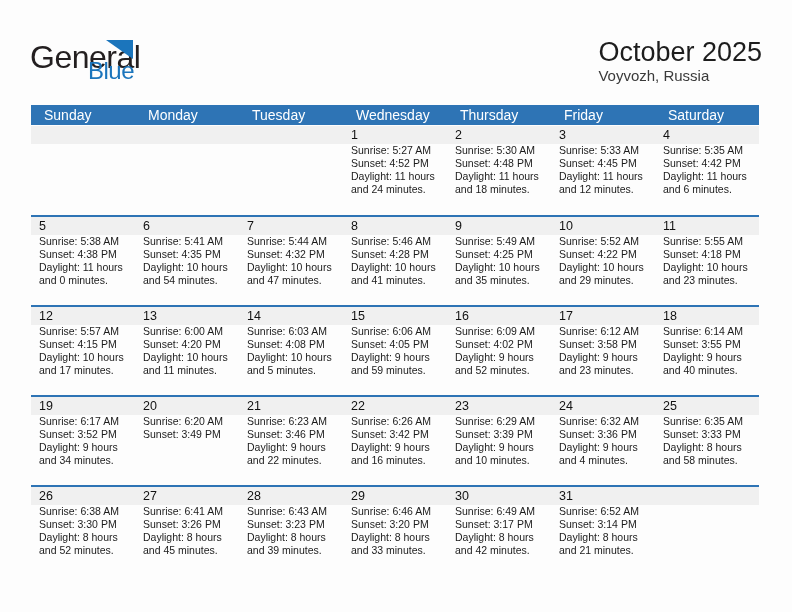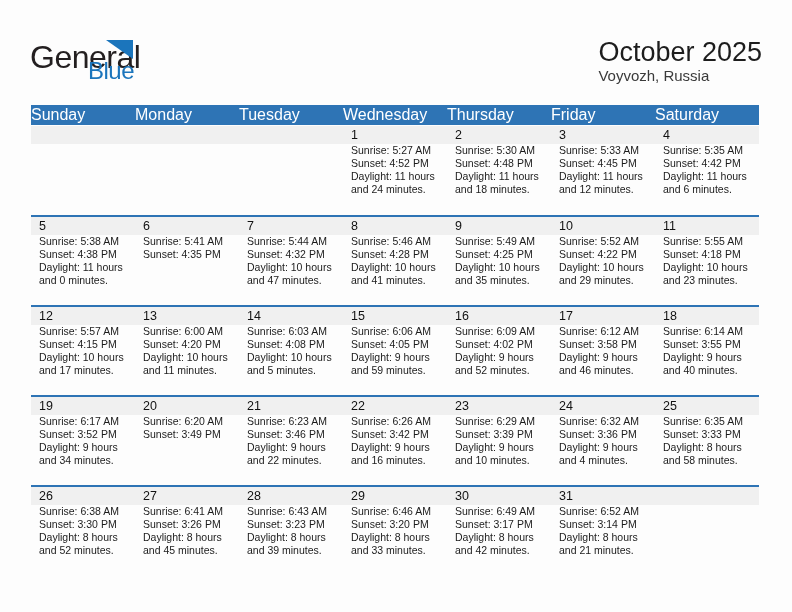--- a/index.html
+++ b/index.html
@@ -35,21 +35,21 @@
   }
   
   .title-block{position:absolute;right:30px;top:37px;text-align:left;}
   .page-title{font-size:27px;font-weight:400;color:#1D1D1D;line-height:30px;}
   .page-subtitle{font-size:15px;color:var(--subtitle-text);margin-top:0;}
   
   .calendar{position:absolute;left:31px;top:105px;width:728px;}
   .weekday-header{display:flex;background:var(--header-blue);height:20px;}
   .weekday-cell{
     flex:0 0 104px;color:var(--header-text);
-    font-size:16px;line-height:20px;padding-left:0;
+    font-size:14px;line-height:20px;padding-left:13px;
     white-space:nowrap;overflow:hidden;
   }
   .calendar-body{margin-top:1px;}
   .week-row{display:flex;height:90px;border-top:2px solid var(--separator-blue);}
   .week-row.first{border-top:none;height:89px;}
   .day-cell{flex:0 0 104px;overflow:hidden;}
   .date-strip{
     height:18px;background:var(--date-strip-gray);
     font-size:12.5px;line-height:18px;padding-left:8px;color:#111;
   }
@@ -125,20 +125,21 @@
         <div class="day-cell">
           <div class="date-strip">5</div>
           <div class="detail">Sunrise: 5:38 AM</div>
           <div class="detail">Sunset: 4:38 PM</div>
           <div class="detail">Daylight: 11 hours and 0 minutes.</div>
         </div>
         <div class="day-cell">
           <div class="date-strip">6</div>
           <div class="detail">Sunrise: 5:41 AM</div>
           <div class="detail">Sunset: 4:35 PM</div>
+          <div class="detail">Daylight: 10 hours and 54 minutes.</div>
         </div>
         <div class="day-cell">
           <div class="date-strip">7</div>
           <div class="detail">Sunrise: 5:44 AM</div>
           <div class="detail">Sunset: 4:32 PM</div>
           <div class="detail">Daylight: 10 hours and 47 minutes.</div>
         </div>
         <div class="day-cell">
           <div class="date-strip">8</div>
           <div class="detail">Sunrise: 5:46 AM</div>
@@ -192,21 +193,21 @@
         <div class="day-cell">
           <div class="date-strip">16</div>
           <div class="detail">Sunrise: 6:09 AM</div>
           <div class="detail">Sunset: 4:02 PM</div>
           <div class="detail">Daylight: 9 hours and 52 minutes.</div>
         </div>
         <div class="day-cell">
           <div class="date-strip">17</div>
           <div class="detail">Sunrise: 6:12 AM</div>
           <div class="detail">Sunset: 3:58 PM</div>
-          <div class="detail">Daylight: 9 hours and 46 minutes.</div>
+          <div class="detail">Daylight: 9 hours and 23 minutes.</div>
         </div>
         <div class="day-cell">
           <div class="date-strip">18</div>
           <div class="detail">Sunrise: 6:14 AM</div>
           <div class="detail">Sunset: 3:55 PM</div>
           <div class="detail">Daylight: 9 hours and 40 minutes.</div>
         </div>
       </div>
       <div class="week-row">
         <div class="day-cell">

